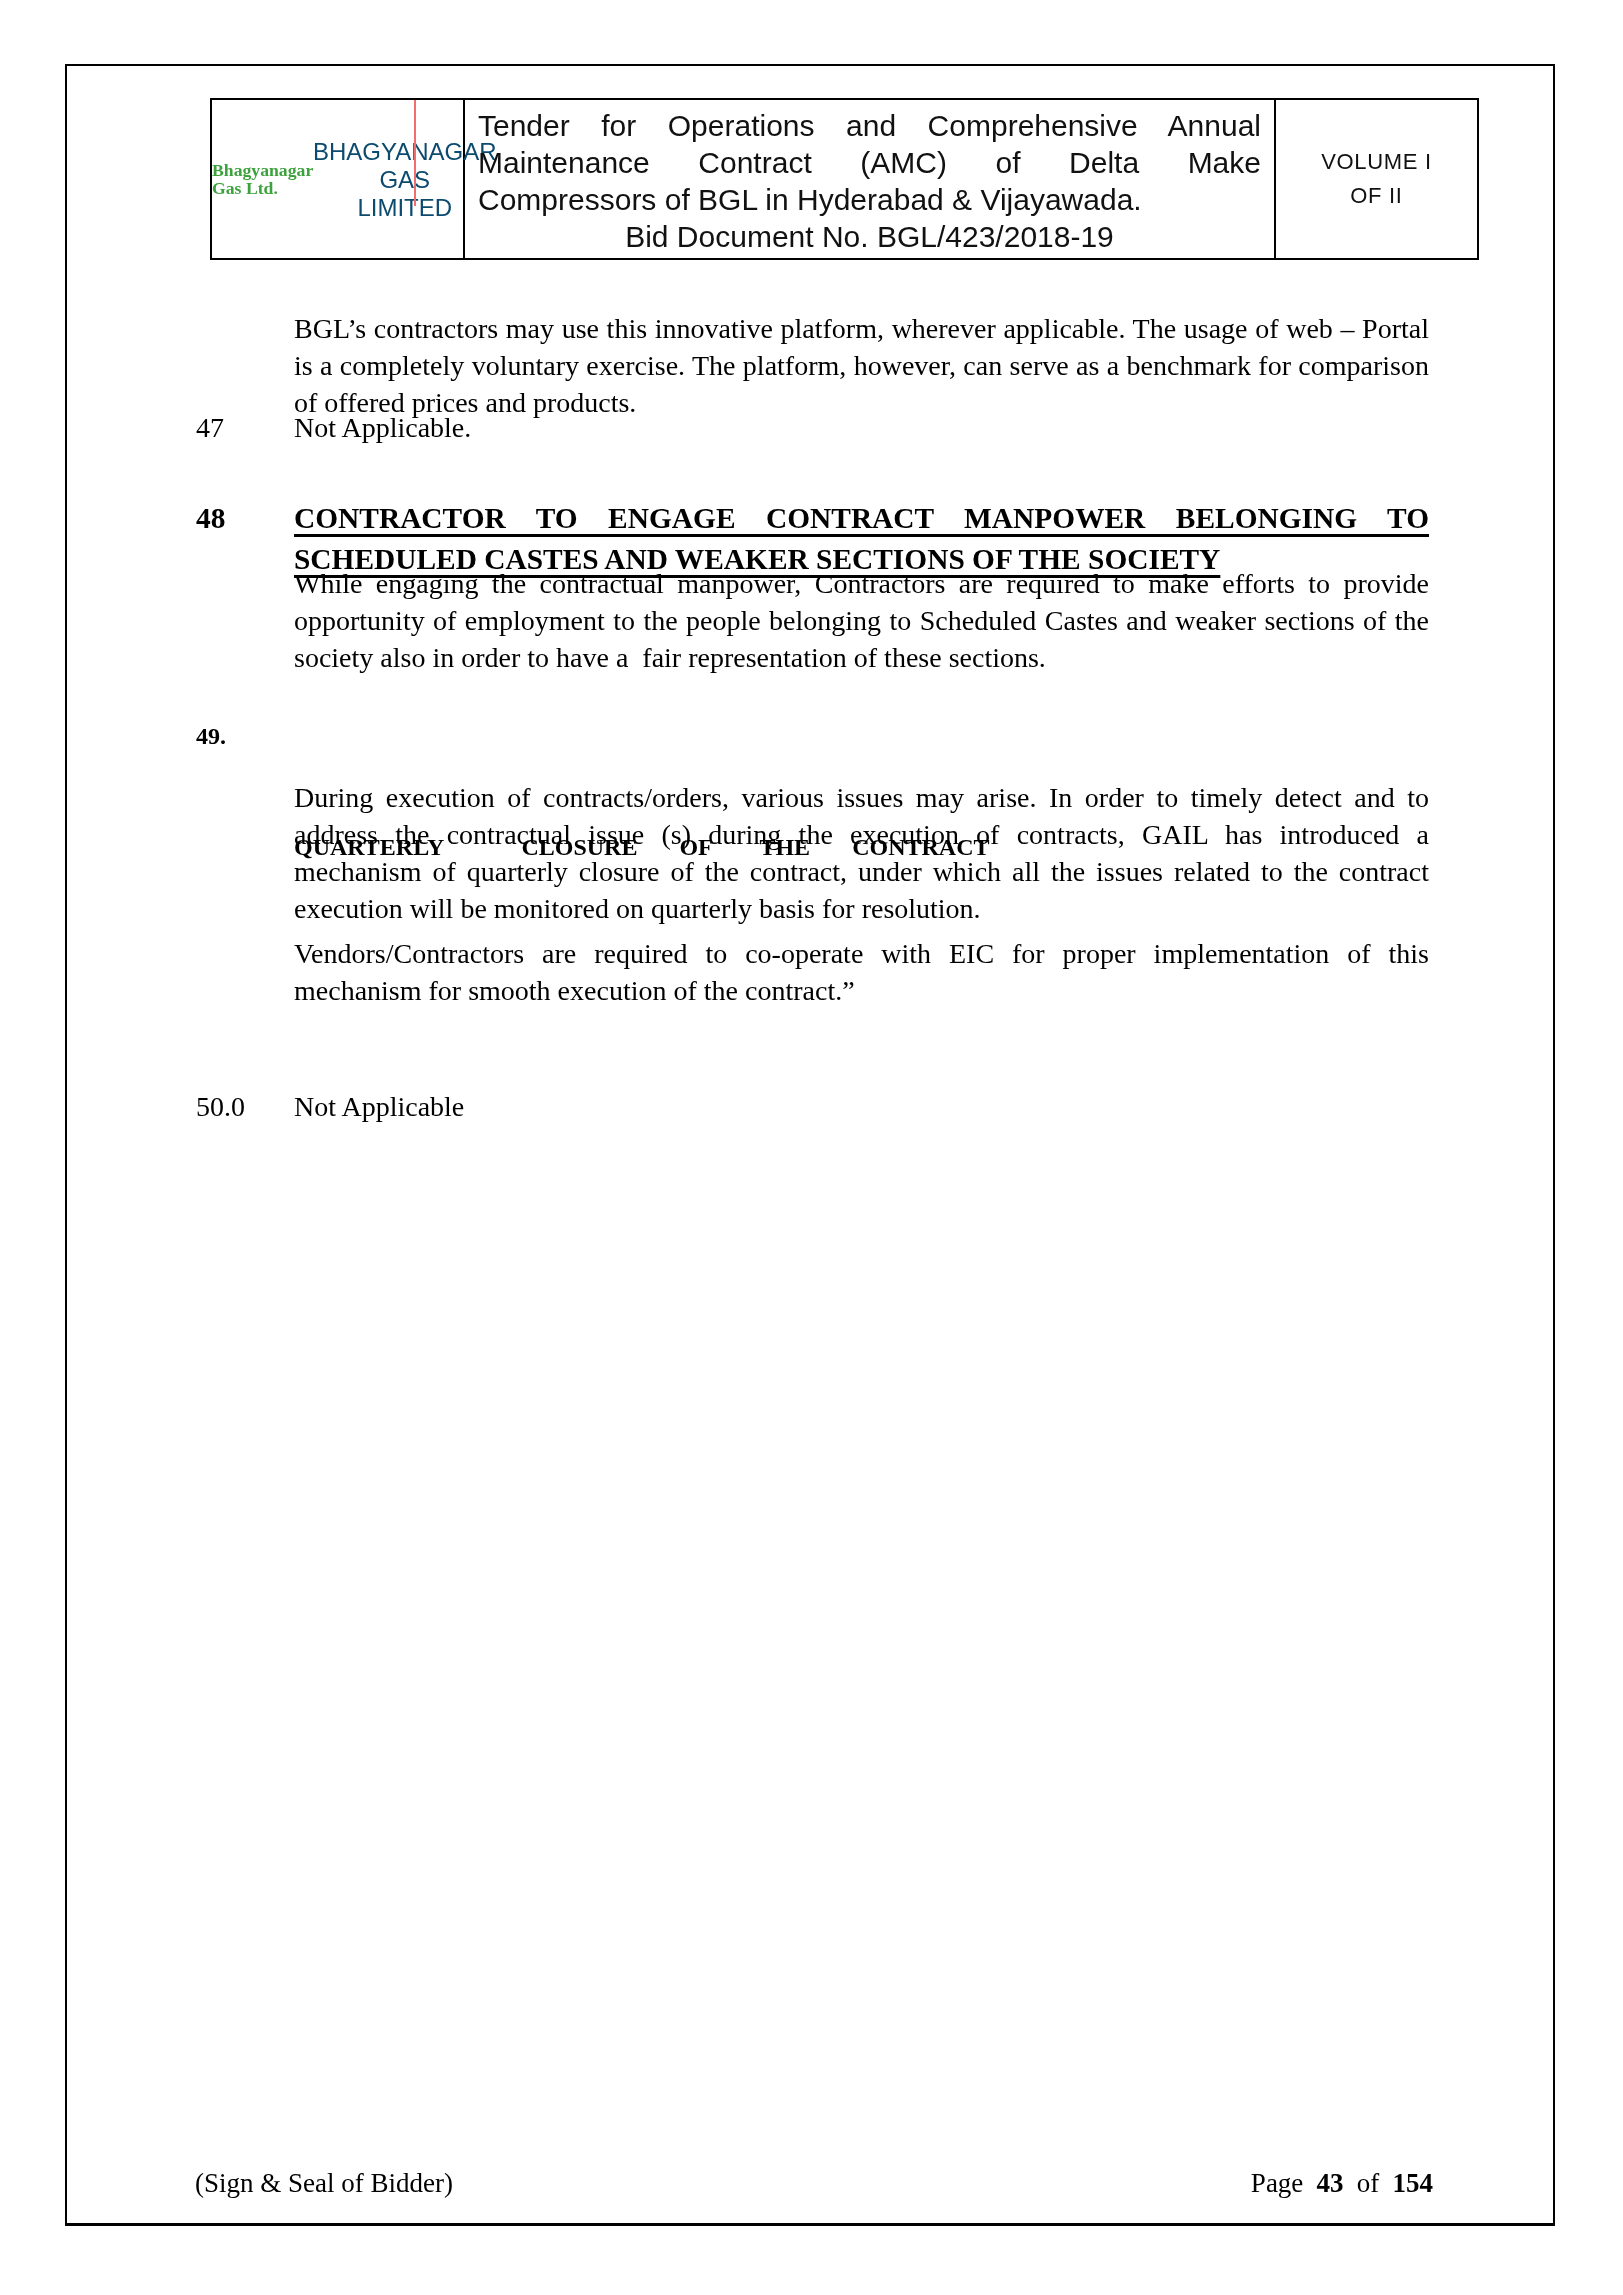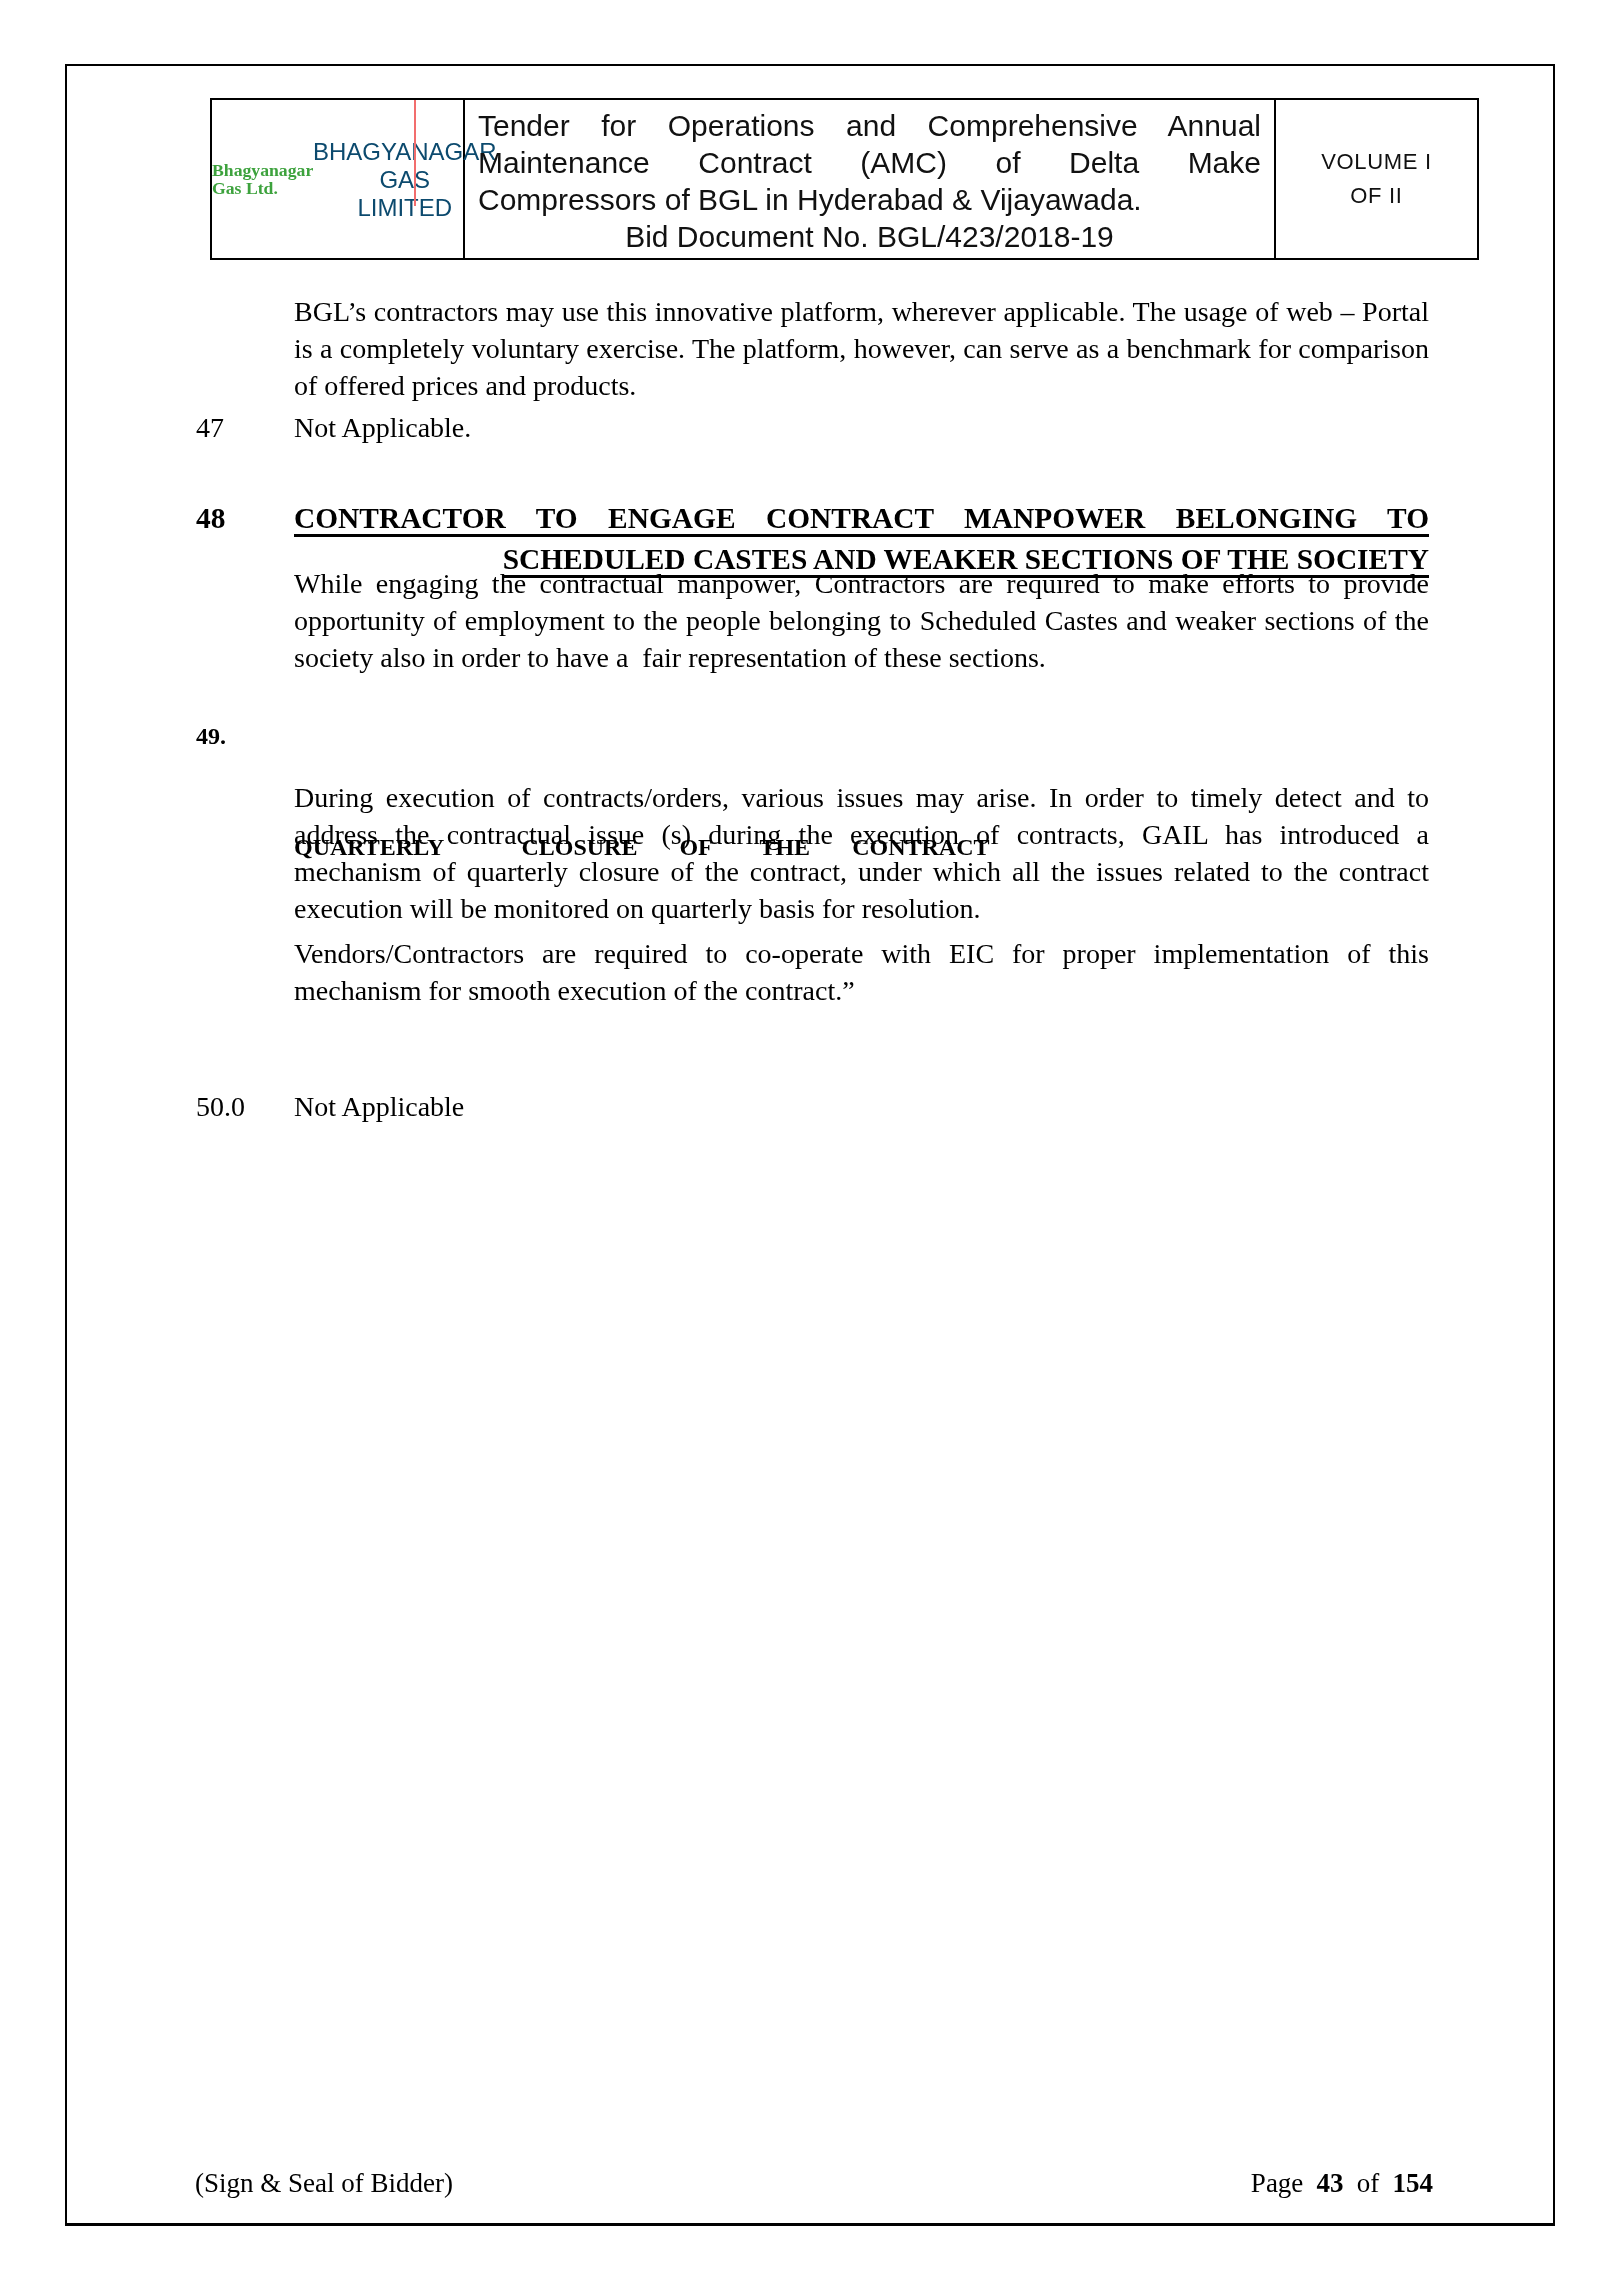--- a/index.html
+++ b/index.html
@@ -51,21 +51,20 @@
   .block { position:absolute; left:196px; width:1233px; font-size:28px; line-height:37px; }
   .num { position:absolute; left:0; top:0; }
   .txt { margin-left:98px; }
   .just { text-align:justify; }
   .bold { font-weight:bold; }
   .h48 { font-weight:bold; font-size:29.4px; line-height:41px; }
   .uline {
     text-decoration-line:underline;
     text-decoration-thickness:2.6px;
     text-underline-offset:5.9px;
-    text-align:right;
   }
   .h48-l1 { text-align:justify; text-align-last:justify; }
   .h49 { font-weight:bold; font-size:24px; white-space:pre-wrap; }
   .pre-space { white-space:pre-wrap; }
 
   
   .footer {
     position:absolute; left:195px; top:2167px; width:1238px;
     display:flex; justify-content:space-between; font-size:27px; line-height:33px;
   }
@@ -121,21 +120,21 @@
       <div>Compressors of BGL in Hyderabad &amp; Vijayawada.</div>
       <div class="t-center">Bid Document No. BGL/423/2018-19</div>
     </div>
 
     <div class="ht-cell cell-volume">
       <div>VOLUME I</div>
       <div>OF II</div>
     </div>
   </div>
 
-  <div class="block" style="top:293px;">
+  <div class="block" style="top:310px;">
     <div class="txt just">BGL’s contractors may use this innovative platform, wherever applicable. The usage of web – Portal is a completely voluntary exercise. The platform, however, can serve as a benchmark for comparison of offered prices and products.</div>
   </div>
 
   <div class="block" style="top:409px;">
     <span class="num">47</span>
     <div class="txt">Not Applicable.</div>
   </div>
 
   <div class="block h48" style="top:498px;">
     <span class="num" style="font-weight:bold;">48</span>

